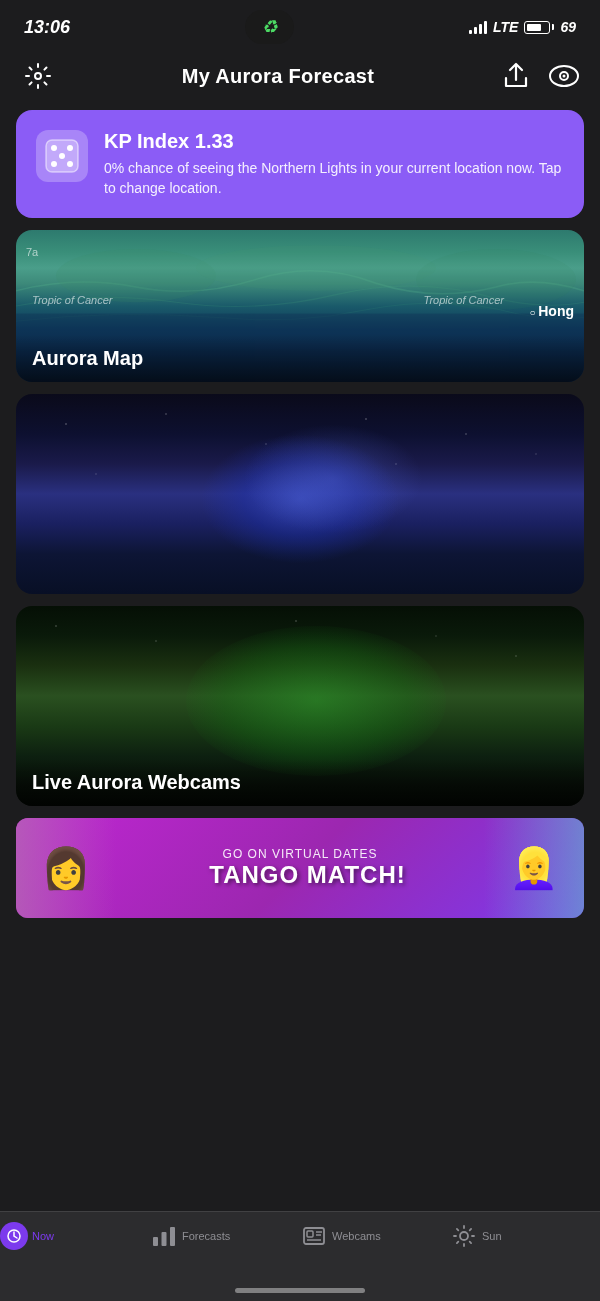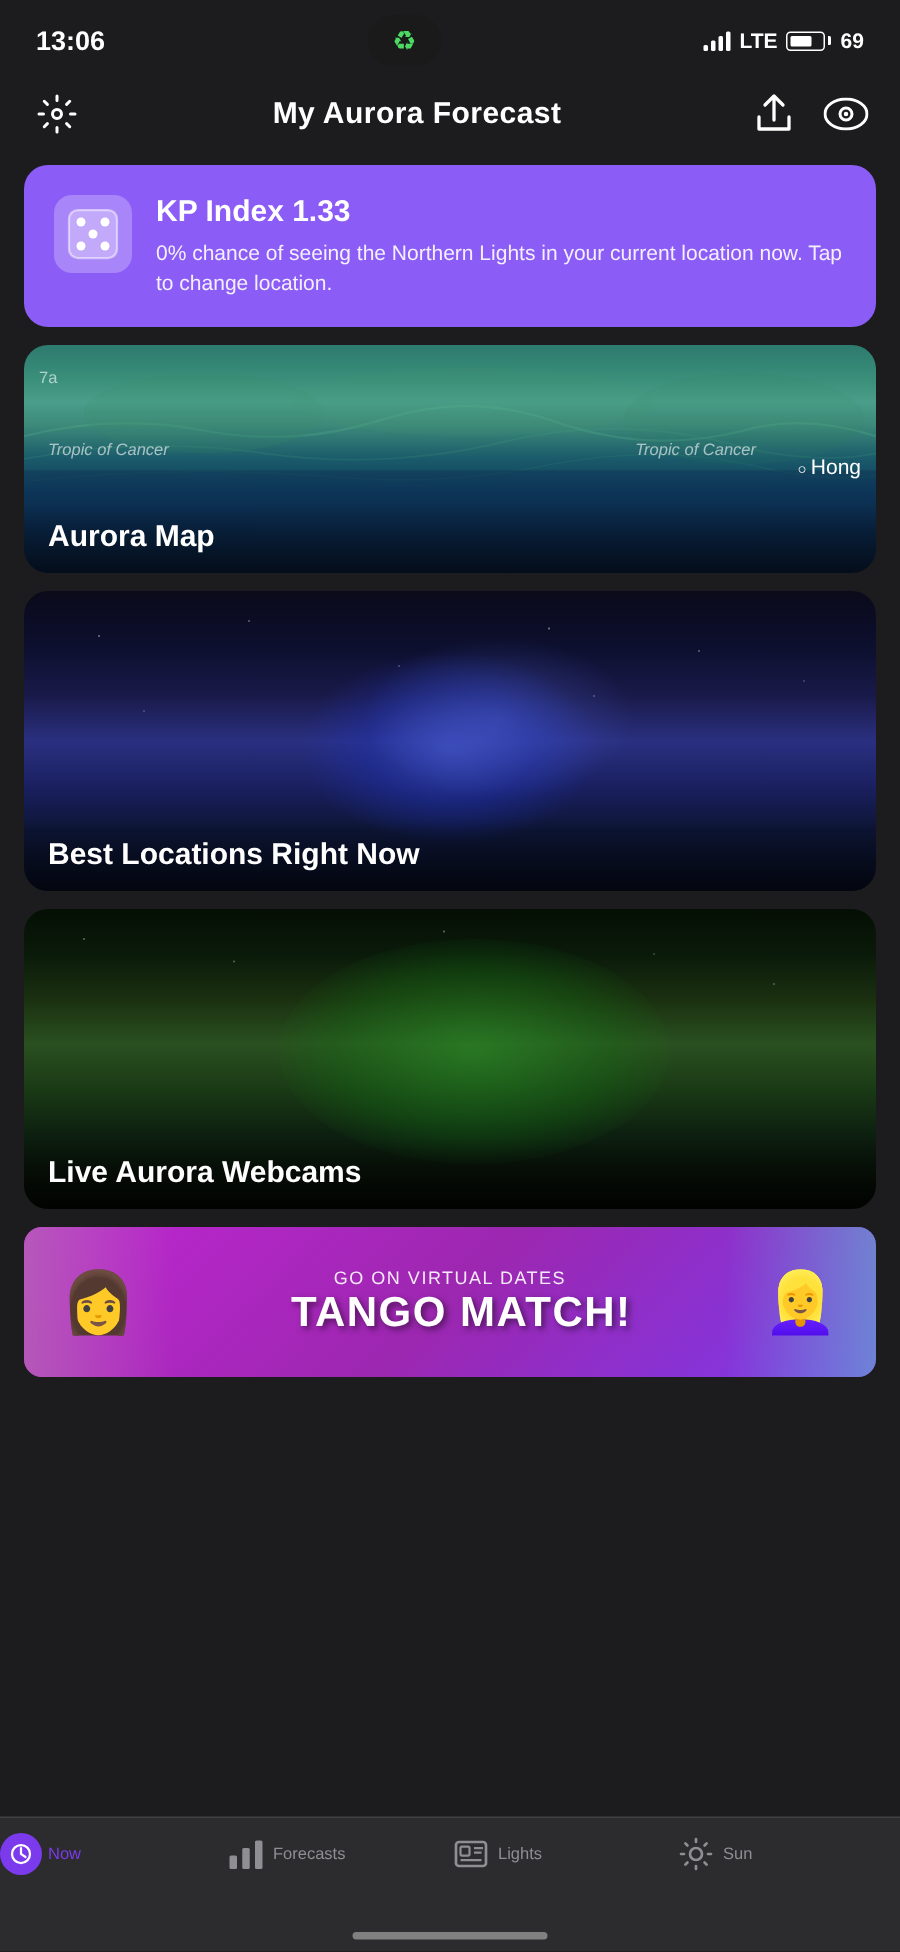--- a/index.html
+++ b/index.html
@@ -14,20 +14,21 @@
       position: relative;
     }
 
     
     .status-bar {
       display: flex;
       align-items: center;
       justify-content: space-between;
       padding: 12px 24px 8px;
       height: 50px;
+      font-style: italic;
     }
     .status-time {
       font-size: 18px;
       font-weight: 600;
       color: #fff;
     }
     .status-center {
       background: #1a1a1a;
       border-radius: 20px;
       padding: 6px 16px;
@@ -201,21 +202,21 @@
       font-size: 11px;
       color: rgba(255,255,255,0.6);
       font-style: italic;
     }
     .map-label-hong {
       position: absolute;
       top: 48%;
       right: 10px;
       font-size: 14px;
       color: #fff;
-      font-weight: 400;
+      font-weight: 700;
     }
     .map-label-hong::before {
       content: '○ ';
       font-size: 10px;
     }
     .map-ya {
       position: absolute;
       top: 16px;
       left: 10px;
       font-size: 11px;
@@ -322,21 +323,21 @@
       text-align: center;
       z-index: 2;
     }
     .ad-top-text {
       font-size: 12px;
       color: rgba(255,255,255,0.9);
       letter-spacing: 1px;
       text-transform: uppercase;
     }
     .ad-main-text {
-      font-size: 28px;
+      font-size: 24px;
       font-weight: 900;
       color: #fff;
       text-shadow: 2px 2px 4px rgba(0,0,0,0.5);
       letter-spacing: 1px;
       margin-left: 15px;
     }
     .ad-person-left {
       position: absolute;
       left: 0;
       top: 0;
@@ -513,23 +514,20 @@
     <div class="card-footer-label">
       <span class="card-label-text">Aurora Map</span>
     </div>
   </div>
 
   <div class="aurora-night-card">
     <div class="stars-overlay"></div>
     <div class="aurora-glow"></div>
 
     <div style="position:absolute;top:15%;left:40%;width:180px;height:110px;background:radial-gradient(ellipse,rgba(80,100,220,0.4) 0%,transparent 70%);border-radius:50%;"></div>
-    <div class="card-footer-label">
-      <span class="card-label-text">Best Locations Right Now</span>
-    </div>
   </div>
 
   <div class="webcam-card">
     <div class="green-aurora"></div>
 
     <div style="position:absolute;top:0;left:0;right:0;bottom:0;background-image:radial-gradient(1px 1px at 40px 20px,rgba(255,255,255,0.5),transparent),radial-gradient(1px 1px at 140px 35px,rgba(255,255,255,0.4),transparent),radial-gradient(1px 1px at 280px 15px,rgba(255,255,255,0.5),transparent),radial-gradient(1px 1px at 420px 30px,rgba(255,255,255,0.3),transparent),radial-gradient(1px 1px at 500px 50px,rgba(255,255,255,0.4),transparent);"></div>
     <div class="card-footer-label">
       <span class="card-label-text">Live Aurora Webcams</span>
     </div>
   </div>
@@ -573,21 +571,21 @@
   <div class="tab-item">
     <div class="tab-icon">
       <svg width="24" height="22" viewBox="0 0 24 22" fill="none">
         <rect x="2" y="3" width="20" height="16" rx="2" stroke="#8e8e93" stroke-width="1.8"></rect>
         <rect x="5" y="6" width="6" height="6" rx="1" stroke="#8e8e93" stroke-width="1.5"></rect>
         <line x1="14" y1="7" x2="20" y2="7" stroke="#8e8e93" stroke-width="1.5"></line>
         <line x1="14" y1="10" x2="19" y2="10" stroke="#8e8e93" stroke-width="1.5"></line>
         <line x1="5" y1="15" x2="19" y2="15" stroke="#8e8e93" stroke-width="1.5"></line>
       </svg>
     </div>
-    <span class="tab-label">Lights</span>
+    <span class="tab-label">Webcams</span>
   </div>
 
   <div class="tab-item">
     <div class="tab-icon">
       <svg width="24" height="24" viewBox="0 0 24 24" fill="none">
         <circle cx="12" cy="12" r="4" stroke="#8e8e93" stroke-width="1.8"></circle>
         <path d="M12 2v2M12 20v2M2 12h2M20 12h2M4.9 4.9l1.4 1.4M17.7 17.7l1.4 1.4M4.9 19.1l1.4-1.4M17.7 6.3l1.4-1.4" stroke="#8e8e93" stroke-width="1.8" stroke-linecap="round"></path>
       </svg>
     </div>
     <span class="tab-label">Sun</span>

